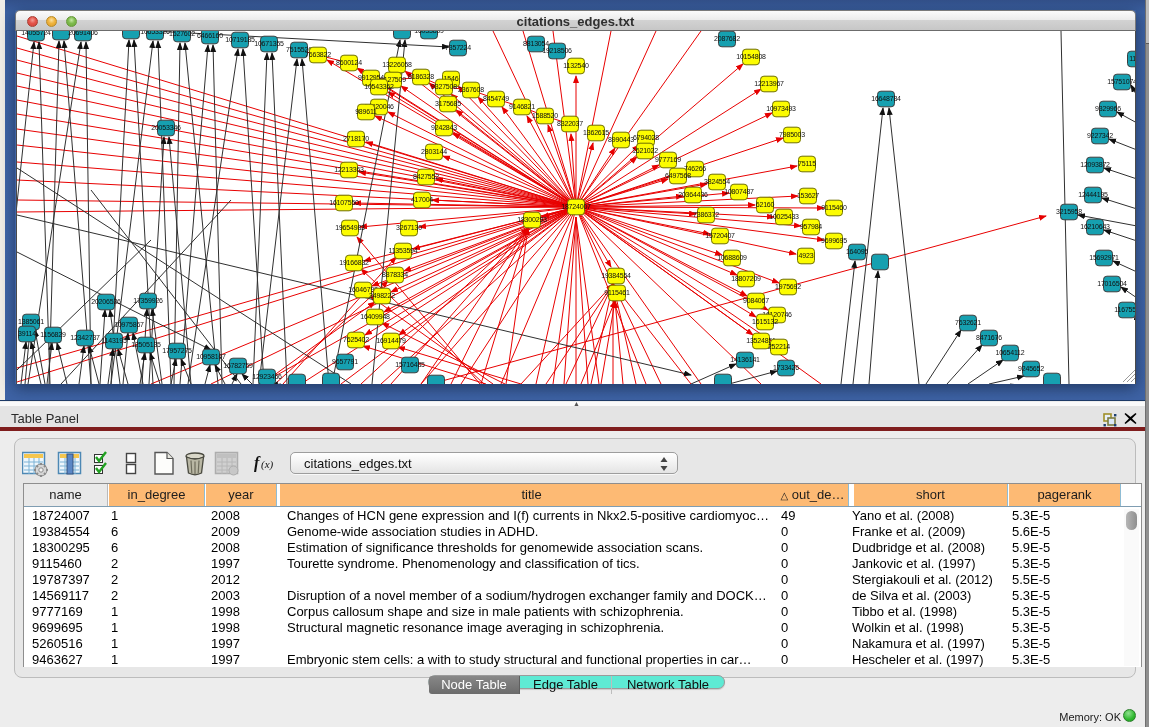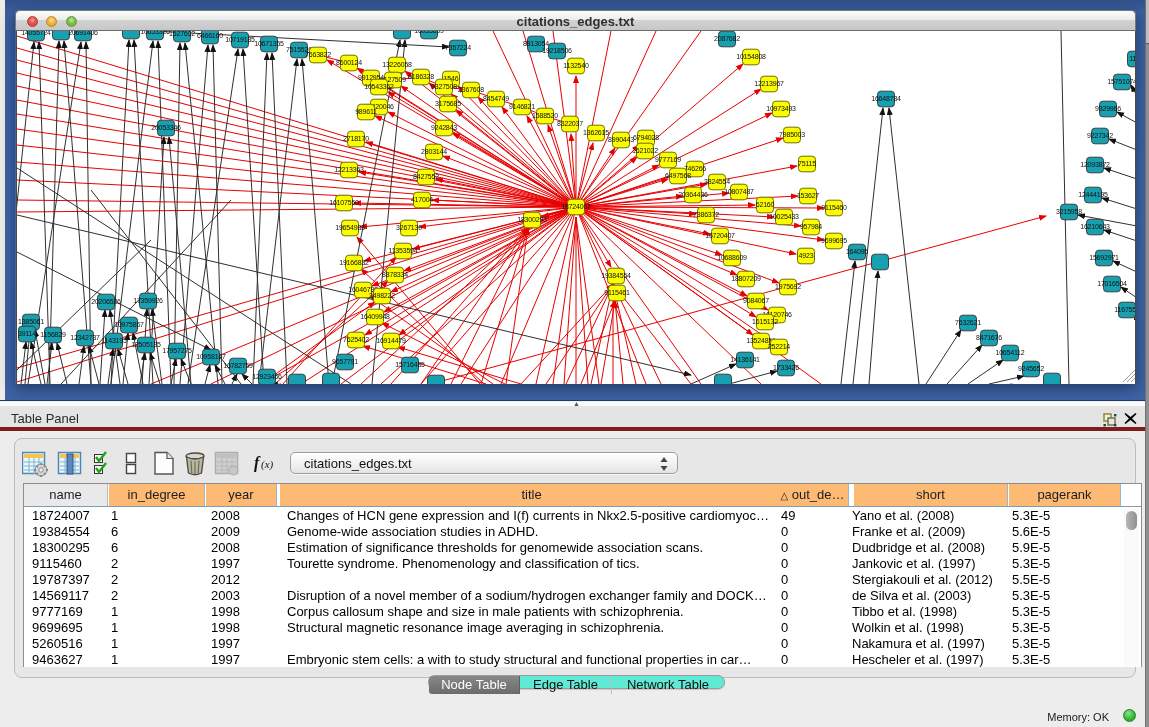--- a/index.html
+++ b/index.html
@@ -47,21 +47,21 @@
 .c5{left:757px;width:70px}
 .c6{left:828px;width:155px;}
 .c7{left:988px;width:87px}
 #vscroll{position:absolute;right:2px;top:25px;width:15px;height:157px;background:#fafafa}
 #vthumb{position:absolute;left:2px;top:2px;width:11px;height:19px;border-radius:6px;background:linear-gradient(90deg,#b6b6b6,#8f8f8f);}
 #tabs{position:absolute;left:428px;top:274px;height:14px;border:1px solid #9b9b9b;border-radius:8px;background:#5eead4;box-shadow:0 1px 1px rgba(0,0,0,.15)}
 .tab{display:inline-block;height:18px;line-height:18px;font-size:13px;color:#111;width:91px;text-align:center;border-right:1px solid #bdbdbd;vertical-align:top;box-sizing:border-box}
 .tab.sel{background:linear-gradient(180deg,#888 0,#6b6b6b 100%);color:#fff;border-right:1px solid #5f5f5f;border-radius:3px 0 0 3px}
 .tab:last-child{border-right:none}
 #status{position:absolute;left:0;top:300px;width:1145px;height:27px;font-size:11px;color:#1a1a1a}
-#status .m{position:absolute;right:36px;top:10px}
+#status .m{position:absolute;right:24px;top:10px}
 #status .dot{position:absolute;right:9px;top:8px;width:13px;height:13px;border-radius:50%;background:radial-gradient(circle at 40% 30%,#8fe08f 0,#2eb82e 60%,#1f9e1f 100%);border:1px solid #2a7d2a}
 svg text{user-select:none}
 </style></head><body>
 <div id="root">
  <div id="desk"></div>
  <div id="deskleft"></div>
  <div id="win">
   <div id="titlebar">
         <div class="t">citations_edges.txt</div>
    <div class="tl" id="b1"></div>

